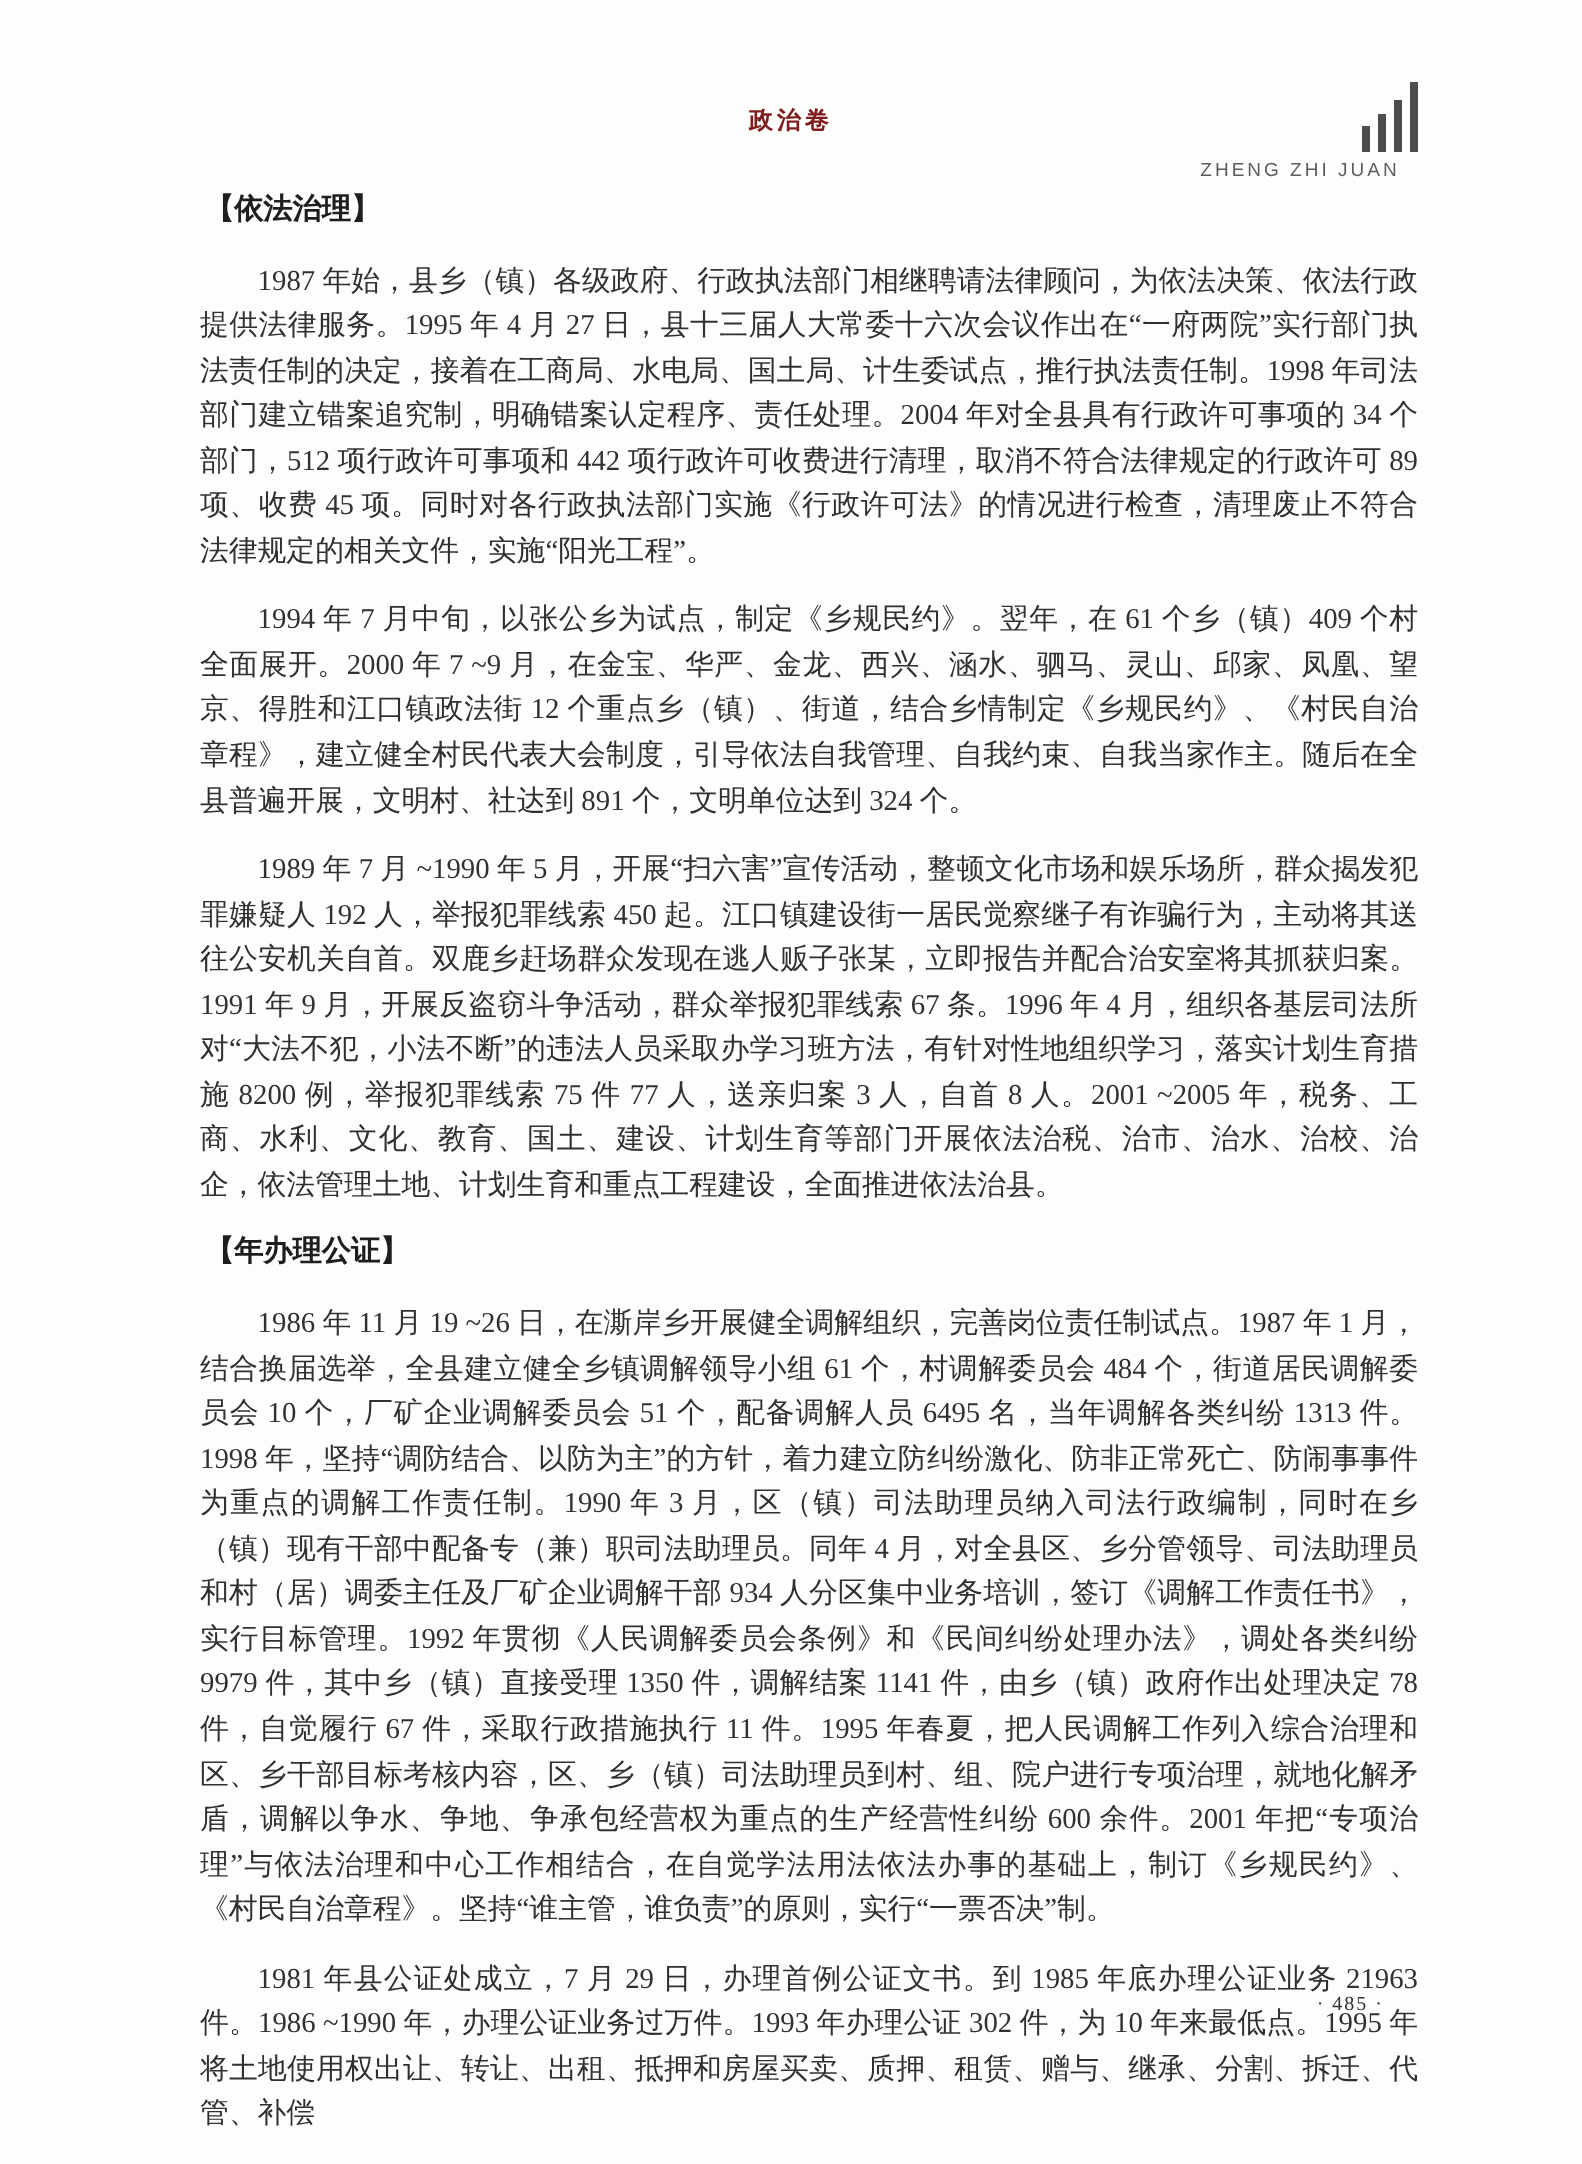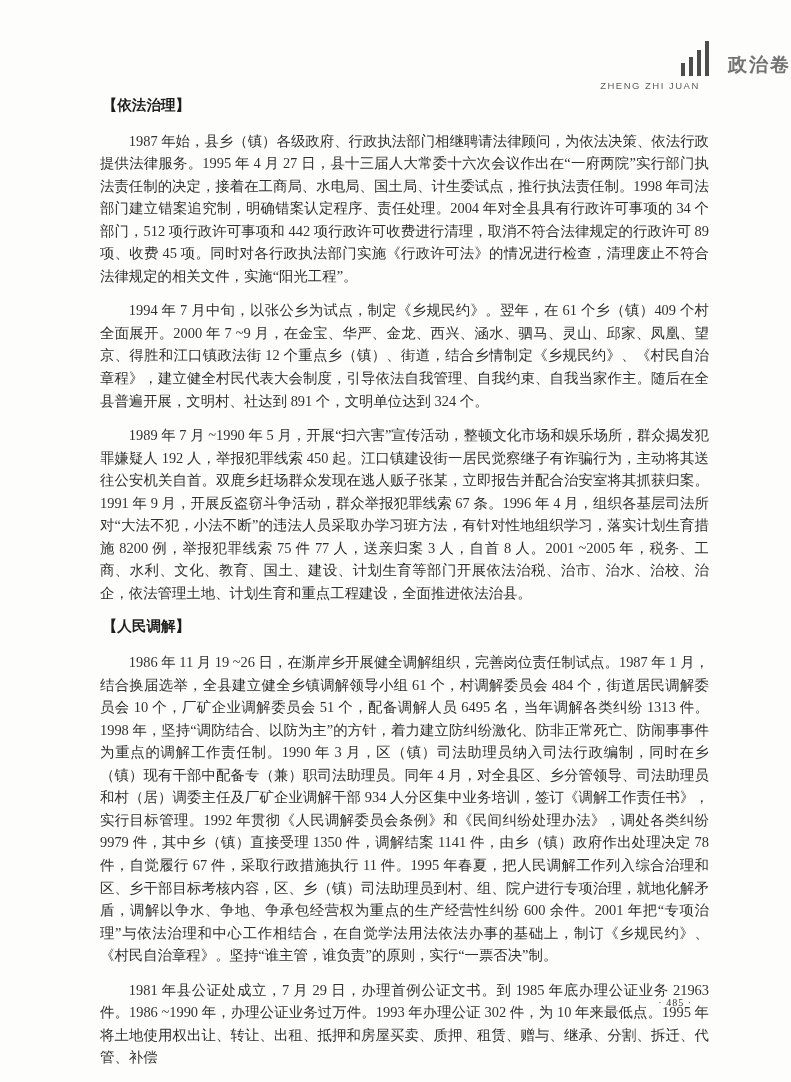--- a/index.html
+++ b/index.html
@@ -10,26 +10,26 @@
     position: relative;
     overflow: hidden;
   }
   .page {
     position: absolute; inset: 0;
     background: #fdfdfc;
   }
   .header-title {
     position: absolute;
     top: 52px; left: 0; width: 100%;
-    text-align: right;
+    text-align: center;
     font-family: "Liberation Sans", "DejaVu Sans", sans-serif;
     font-weight: bold;
-    font-size: 19px;
+    font-size: 12px;
     letter-spacing: 2px;
-    color: #737373;
+    color: #7f1d1d;
   }
   .logo {
     position: absolute;
     top: 40px; right: 76px;
     width: 130px;
     text-align: center;
   }
   .logo-bars {
     display: flex;
     justify-content: flex-end;
@@ -101,21 +101,21 @@
     <div class="logo-text">ZHENG ZHI JUAN</div>
   </div>
 
   <div class="content">
 
     <div class="section-heading">【依法治理】</div>
     <p class="para">1987 年始，县乡（镇）各级政府、行政执法部门相继聘请法律顾问，为依法决策、依法行政提供法律服务。1995 年 4 月 27 日，县十三届人大常委十六次会议作出在“一府两院”实行部门执法责任制的决定，接着在工商局、水电局、国土局、计生委试点，推行执法责任制。1998 年司法部门建立错案追究制，明确错案认定程序、责任处理。2004 年对全县具有行政许可事项的 34 个部门，512 项行政许可事项和 442 项行政许可收费进行清理，取消不符合法律规定的行政许可 89 项、收费 45 项。同时对各行政执法部门实施《行政许可法》的情况进行检查，清理废止不符合法律规定的相关文件，实施“阳光工程”。</p>
     <p class="para">1994 年 7 月中旬，以张公乡为试点，制定《乡规民约》。翌年，在 61 个乡（镇）409 个村全面展开。2000 年 7 ~9 月，在金宝、华严、金龙、西兴、涵水、驷马、灵山、邱家、凤凰、望京、得胜和江口镇政法街 12 个重点乡（镇）、街道，结合乡情制定《乡规民约》、《村民自治章程》，建立健全村民代表大会制度，引导依法自我管理、自我约束、自我当家作主。随后在全县普遍开展，文明村、社达到 891 个，文明单位达到 324 个。</p>
     <p class="para">1989 年 7 月 ~1990 年 5 月，开展“扫六害”宣传活动，整顿文化市场和娱乐场所，群众揭发犯罪嫌疑人 192 人，举报犯罪线索 450 起。江口镇建设街一居民觉察继子有诈骗行为，主动将其送往公安机关自首。双鹿乡赶场群众发现在逃人贩子张某，立即报告并配合治安室将其抓获归案。1991 年 9 月，开展反盗窃斗争活动，群众举报犯罪线索 67 条。1996 年 4 月，组织各基层司法所对“大法不犯，小法不断”的违法人员采取办学习班方法，有针对性地组织学习，落实计划生育措施 8200 例，举报犯罪线索 75 件 77 人，送亲归案 3 人，自首 8 人。2001 ~2005 年，税务、工商、水利、文化、教育、国土、建设、计划生育等部门开展依法治税、治市、治水、治校、治企，依法管理土地、计划生育和重点工程建设，全面推进依法治县。</p>
 
-    <div class="section-heading">【人民调解】</div>
+    <div class="section-heading">【年办理公证】</div>
     <p class="para">1986 年 11 月 19 ~26 日，在澌岸乡开展健全调解组织，完善岗位责任制试点。1987 年 1 月，结合换届选举，全县建立健全乡镇调解领导小组 61 个，村调解委员会 484 个，街道居民调解委员会 10 个，厂矿企业调解委员会 51 个，配备调解人员 6495 名，当年调解各类纠纷 1313 件。1998 年，坚持“调防结合、以防为主”的方针，着力建立防纠纷激化、防非正常死亡、防闹事事件为重点的调解工作责任制。1990 年 3 月，区（镇）司法助理员纳入司法行政编制，同时在乡（镇）现有干部中配备专（兼）职司法助理员。同年 4 月，对全县区、乡分管领导、司法助理员和村（居）调委主任及厂矿企业调解干部 934 人分区集中业务培训，签订《调解工作责任书》，实行目标管理。1992 年贯彻《人民调解委员会条例》和《民间纠纷处理办法》，调处各类纠纷 9979 件，其中乡（镇）直接受理 1350 件，调解结案 1141 件，由乡（镇）政府作出处理决定 78 件，自觉履行 67 件，采取行政措施执行 11 件。1995 年春夏，把人民调解工作列入综合治理和区、乡干部目标考核内容，区、乡（镇）司法助理员到村、组、院户进行专项治理，就地化解矛盾，调解以争水、争地、争承包经营权为重点的生产经营性纠纷 600 余件。2001 年把“专项治理”与依法治理和中心工作相结合，在自觉学法用法依法办事的基础上，制订《乡规民约》、《村民自治章程》。坚持“谁主管，谁负责”的原则，实行“一票否决”制。</p>
 
     <p class="para">1981 年县公证处成立，7 月 29 日，办理首例公证文书。到 1985 年底办理公证业务 21963 件。1986 ~1990 年，办理公证业务过万件。1993 年办理公证 302 件，为 10 年来最低点。1995 年将土地使用权出让、转让、出租、抵押和房屋买卖、质押、租赁、赠与、继承、分割、拆迁、代管、补偿</p>
 
   </div>
 
   <div class="page-number">· 485 ·</div>
 
 </div>
 

